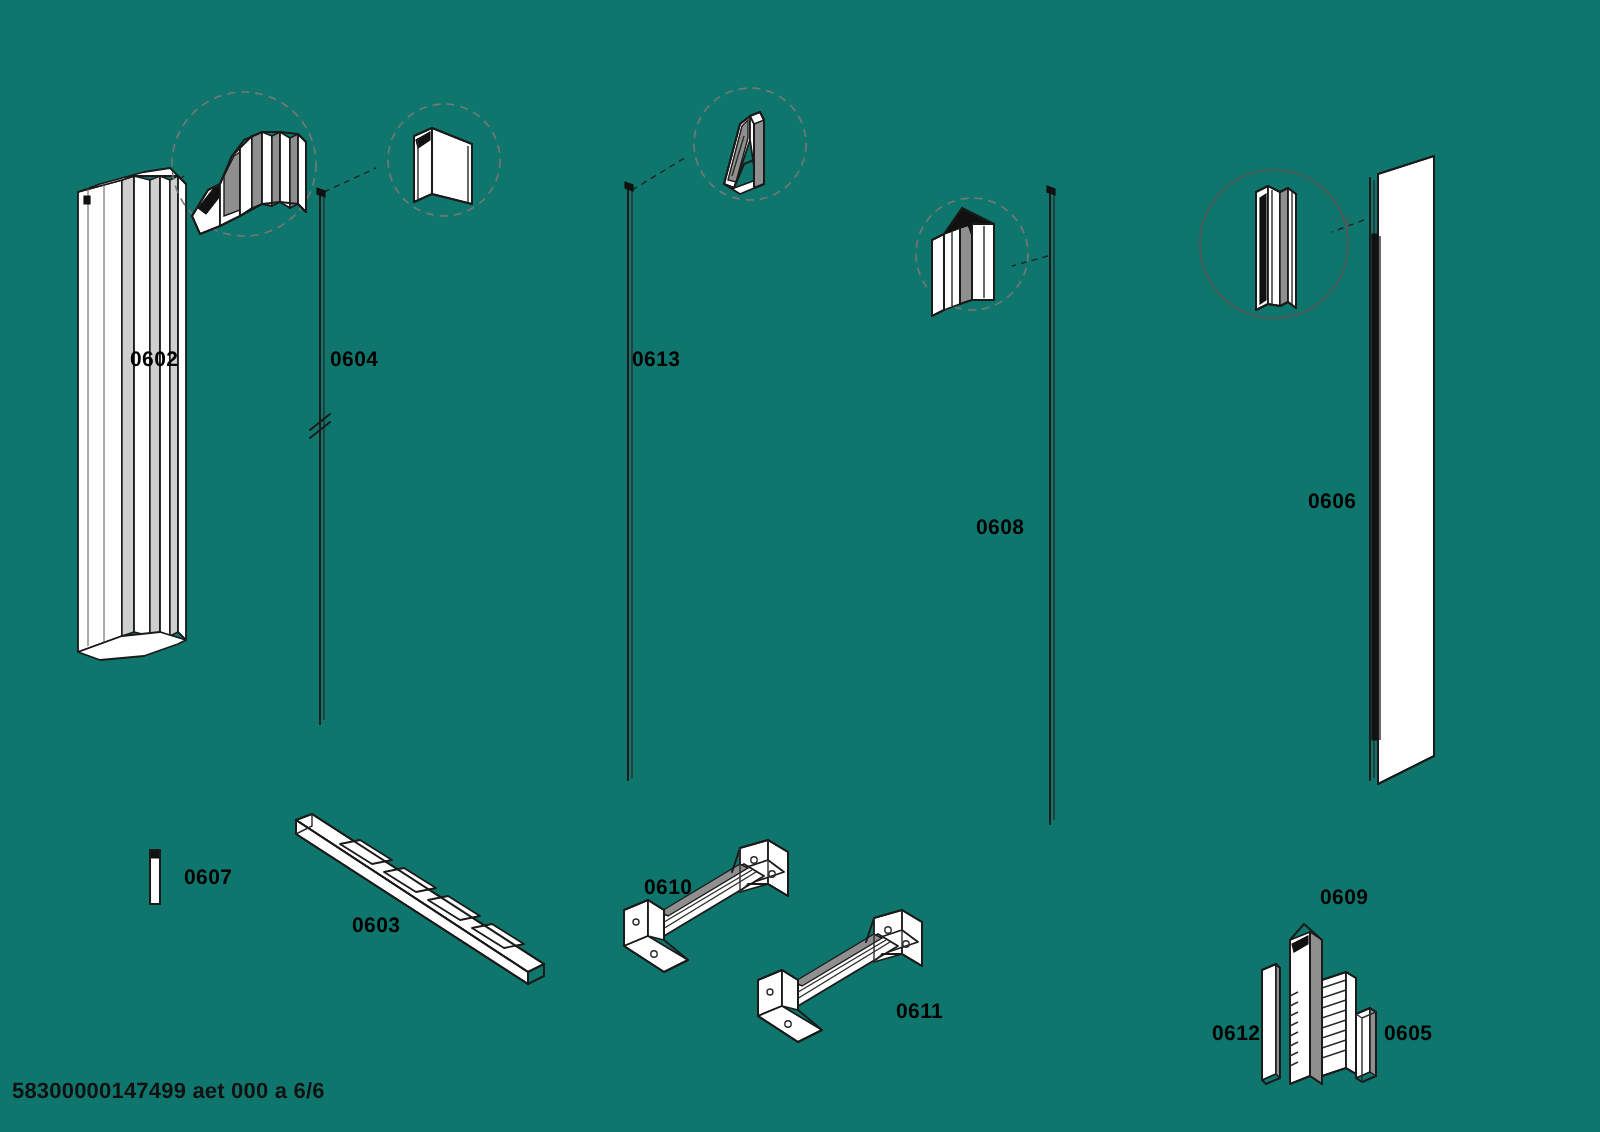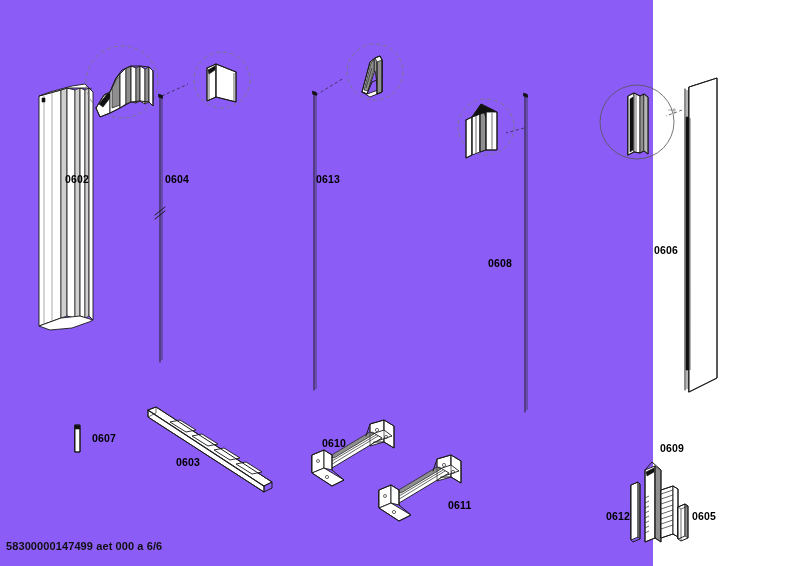--- a/index.html
+++ b/index.html
@@ -1,18 +1,18 @@
 <!DOCTYPE html>
 <html><head>
 <meta charset="utf-8">
 <style>
   html,body{margin:0;padding:0;background:#ffffff;}
   body{width:800px;height:566px;overflow:hidden;
        font-family:"Liberation Sans","DejaVu Sans",sans-serif;color:#000;}
-  #sheet{position:relative;width:653px;height:566px;background:#8b5cf6;}
+  #sheet{position:relative;width:800px;height:566px;background:#0f766e;}
   svg#drawing{position:absolute;left:0;top:0;width:800px;height:566px;}
   .lbl{font-family:"Liberation Sans","DejaVu Sans",sans-serif;font-size:10.5px;fill:#000;
        font-weight:700;letter-spacing:.2px;}
   .footer{position:absolute;left:6px;top:540px;font-size:11px;font-weight:700;color:#111;
           letter-spacing:.1px;white-space:nowrap;}
   .ln{fill:none;stroke:#1a1a1a;stroke-width:1;stroke-linecap:round;stroke-linejoin:round;}
   .ln-thin{fill:none;stroke:#2b2b2b;stroke-width:.7;}
   .ln-hair{fill:none;stroke:#555;stroke-width:.5;}
   .lead{fill:none;stroke:#222;stroke-width:.7;stroke-dasharray:3 2.5;}
   .circ{fill:none;stroke:#777;stroke-width:.8;stroke-dasharray:4 3;}

